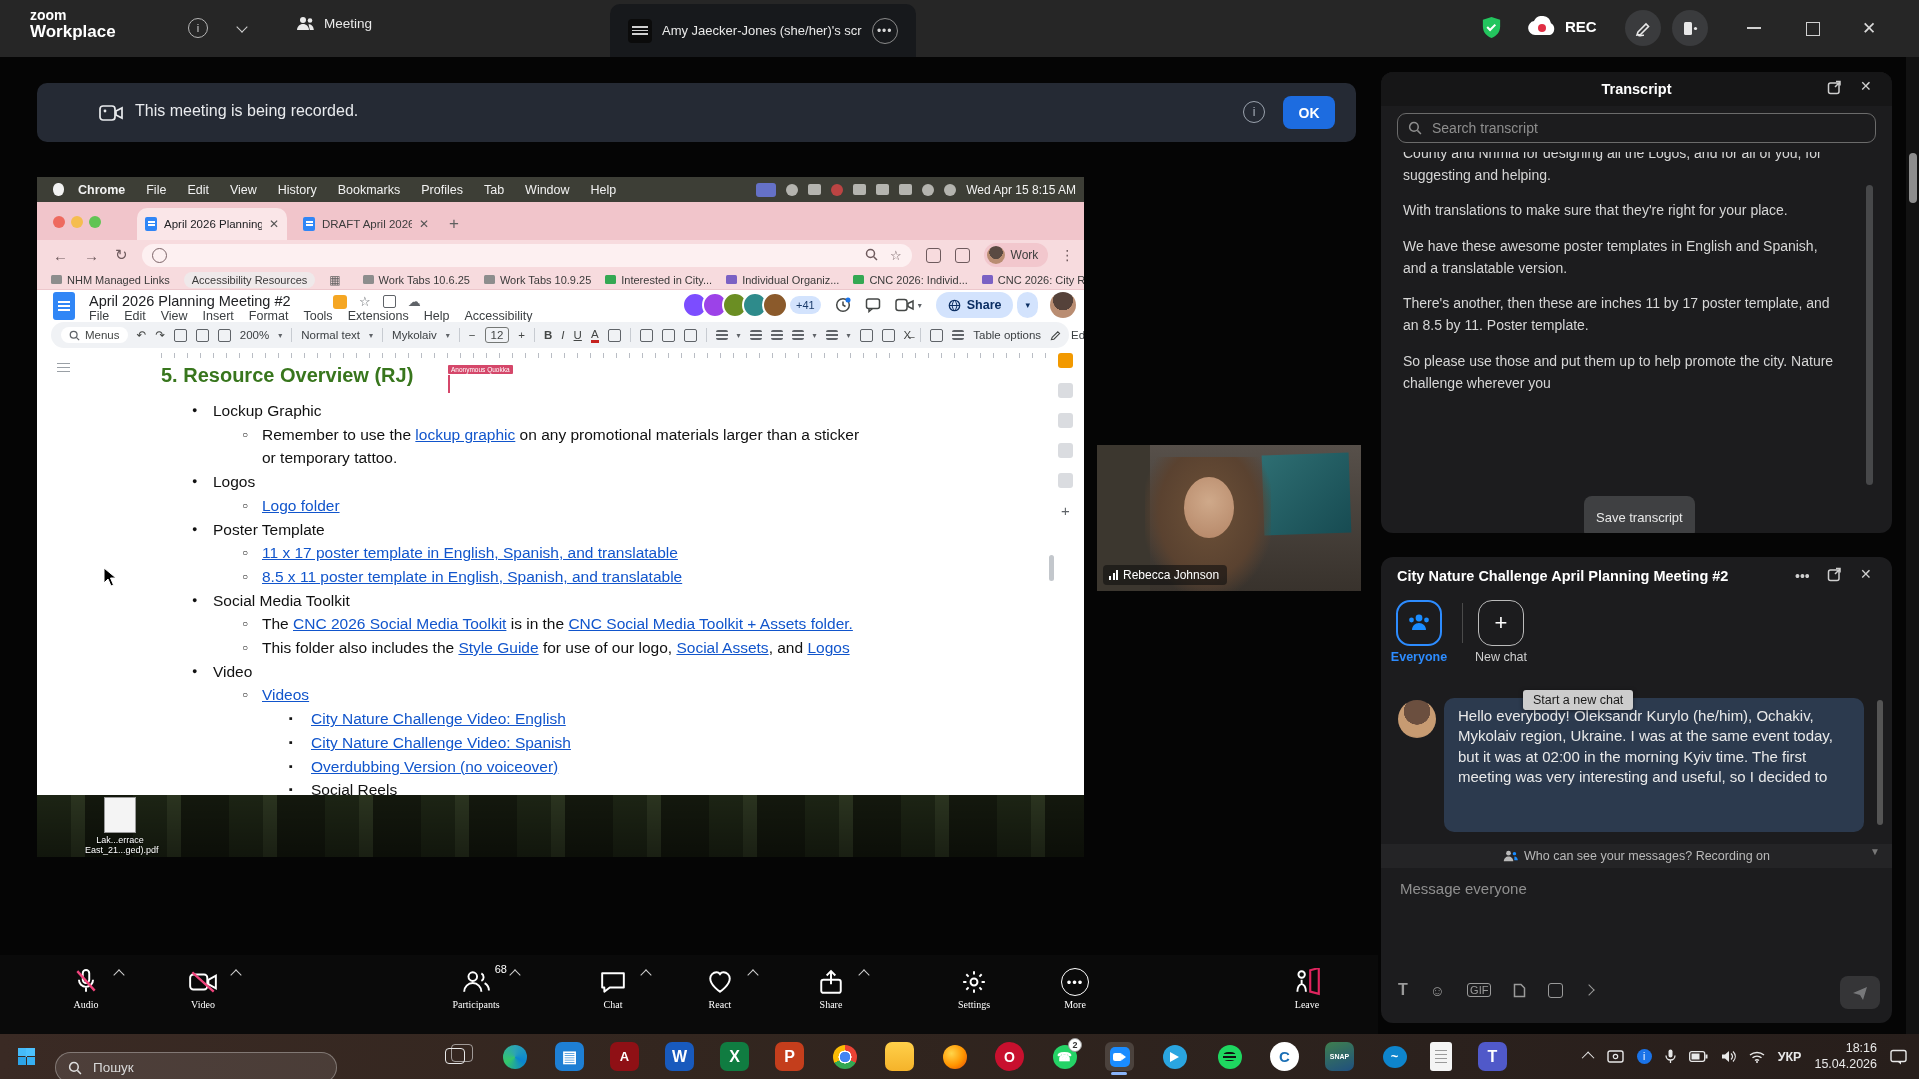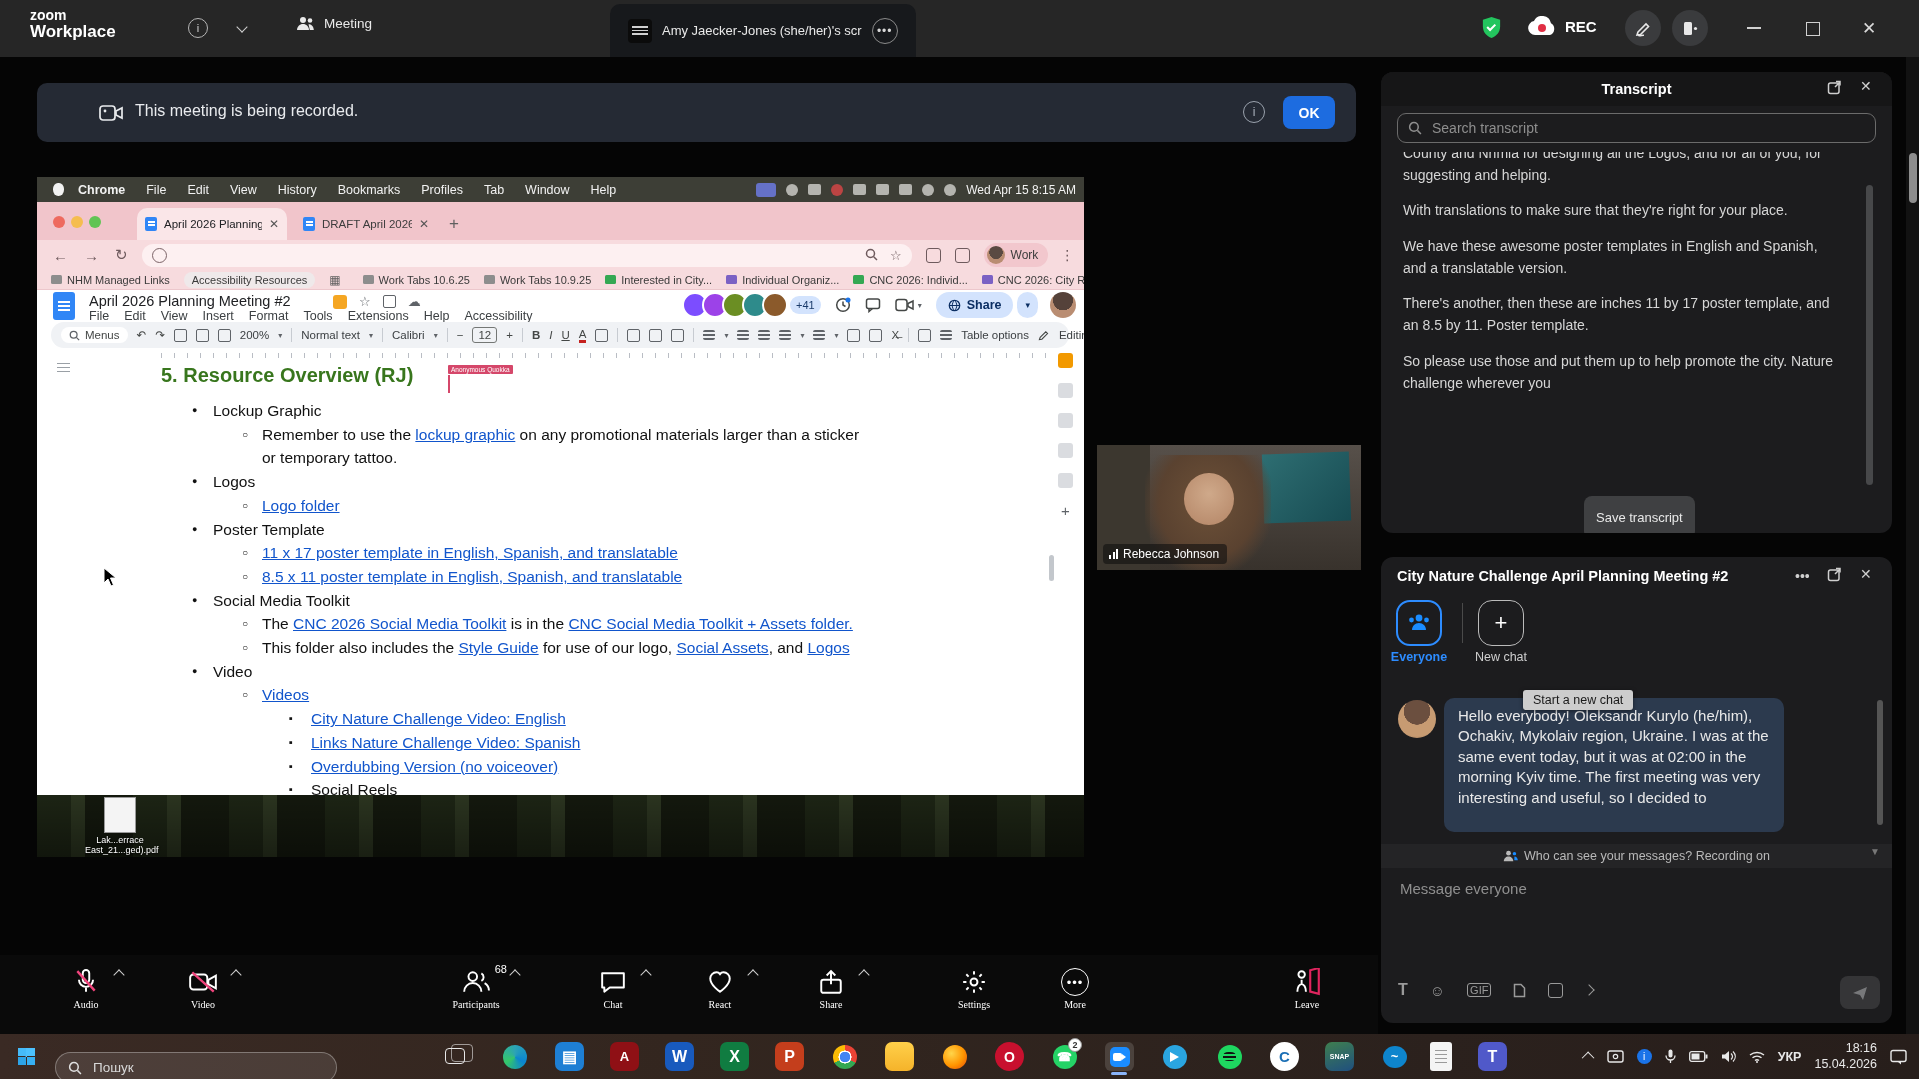--- a/index.html
+++ b/index.html
@@ -134,21 +134,21 @@
   .rail-ic{width:15px;height:15px;border-radius:3px;background:#dadce0;}
   .rail-ic.or{background:#f29900;}
   .rail-ic.plus{background:none;color:#5f6368;font-size:15px;line-height:15px;text-align:center;}
   
   #desktop{position:absolute;left:0;top:618px;width:1047px;height:62px;
     background:linear-gradient(180deg,rgba(0,0,0,.25),rgba(0,0,0,.55)),
     repeating-linear-gradient(90deg,#26301b 0 34px,#39452a 34px 48px,#1a2012 48px 96px),#223018;}
   #desk-file{position:absolute;left:48px;top:2px;width:70px;text-align:center;color:#fff;font-size:9px;text-shadow:0 1px 2px #000;}
   #desk-file .thumb{width:30px;height:34px;background:#f4f4f4;border:1px solid #999;margin:0 auto 2px;}
   
-  #tile{position:absolute;left:1097px;top:445px;width:264px;height:125px;background:linear-gradient(180deg,#57504a,#38322c);overflow:hidden;}
+  #tile{position:absolute;left:1097px;top:445px;width:264px;height:146px;background:linear-gradient(180deg,#57504a,#38322c);overflow:hidden;}
   #tile .wall{position:absolute;left:0;top:0;width:20%;height:100%;background:#3c372f;}
   #tile .paint{position:absolute;left:63%;top:6%;width:33%;height:55%;background:linear-gradient(135deg,#2e6e72,#174b52);transform:rotate(-2deg);}
   #tile .hair{position:absolute;left:18%;top:8%;width:48%;height:95%;background:radial-gradient(ellipse at 50% 40%,#6d5138 0%,#5a4230 55%,transparent 75%);}
   #tile .face{position:absolute;left:33%;top:22%;width:19%;height:42%;border-radius:50%;background:radial-gradient(circle at 50% 40%,#cfa98a,#b98c6d 80%);}
   #name-tag{position:absolute;left:6px;bottom:6px;background:rgba(15,15,15,.6);border-radius:4px;padding:3px 8px 3px 6px;
     display:flex;align-items:center;gap:5px;font-size:12px;color:#fff;}
   .vol-bars{display:flex;align-items:flex-end;gap:1.5px;height:10px;}
   .vol-bars i{width:2px;background:#fff;display:block;}
   
   .card{position:absolute;left:1381px;width:511px;background:#1c1c1e;border-radius:12px;overflow:hidden;}
@@ -172,21 +172,21 @@
   .sq-tab{position:absolute;width:46px;height:46px;border-radius:14px;box-sizing:border-box;display:flex;align-items:center;justify-content:center;}
   #tab-everyone{left:15px;top:43px;border:2.5px solid #2d8cff;}
   #tab-new{left:97px;top:43px;border:1.5px solid #bbb;color:#fff;font-size:22px;font-weight:300;}
   #lbl-everyone{position:absolute;left:2px;top:93px;width:72px;text-align:center;color:#2d8cff;font-size:12.5px;font-weight:bold;}
   #lbl-new{position:absolute;left:84px;top:93px;width:72px;text-align:center;color:#cfcfcf;font-size:12.5px;}
   #tab-div{position:absolute;left:81px;top:46px;width:1px;height:40px;background:#4a4a4a;}
   #tooltip{position:absolute;left:142px;top:133px;background:#cdcdcd;color:#1a1a1a;font-size:12.5px;border-radius:3px;
     padding:3px 10px;z-index:9;box-shadow:0 1px 4px rgba(0,0,0,.5);white-space:nowrap;}
   #msg-avatar{position:absolute;left:17px;top:143px;width:38px;height:38px;border-radius:50%;
     background:radial-gradient(circle at 50% 30%,#6b4f3f 0 40%,#c79b72 41% 75%,#8a6a4f);}
-  #msg-bubble{position:absolute;left:63px;top:141px;width:340px;height:134px;background:#2c3a4e;border-radius:10px;
+  #msg-bubble{position:absolute;left:63px;top:141px;width:420px;height:134px;background:#2c3a4e;border-radius:10px;
     box-sizing:border-box;padding:8px 14px;font-size:15px;line-height:1.36;color:#e9e9e9;overflow:hidden;}
   #c-scroll{position:absolute;left:496px;top:143px;width:6px;height:125px;background:#555;border-radius:3px;}
   #c-notice{position:absolute;left:0;top:287px;width:511px;height:24px;background:#242426;display:flex;align-items:center;
     justify-content:center;gap:6px;font-size:12.5px;color:#b9b9b9;}
   #c-downarrow{position:absolute;left:489px;top:289px;color:#777;font-size:10px;}
   #c-input{position:absolute;left:17px;top:322px;width:430px;background:transparent;border:none;outline:none;
     font-size:15px;color:#ddd;font-family:"Liberation Sans",sans-serif;}
   #c-input::placeholder{color:#8f8f8f;}
   #compose{position:absolute;left:17px;top:424px;display:flex;align-items:center;gap:22px;color:#9a9a9a;font-size:15px;}
   #gif-lbl{font-size:11px;font-weight:normal;border:1.4px solid #9a9a9a;border-radius:3px;padding:0 2px;}
@@ -474,21 +474,21 @@
       <span>↷</span>
       <span class="mi"></span>
       <span class="mi"></span>
       <span class="mi"></span>
       <span class="dtb-txt">200%</span>
         <span class="car">▾</span>
       <span class="dtb-sep"></span>
       <span class="dtb-txt">Normal text</span>
         <span class="car">▾</span>
       <span class="dtb-sep"></span>
-      <span class="dtb-txt">Calibri</span>
+      <span class="dtb-txt">Mykolaiv</span>
         <span class="car">▾</span>
       <span class="dtb-sep"></span>
       <span>−</span>
       <span class="sizebox">12</span>
       <span>+</span>
       <span class="dtb-sep"></span>
       <b>B</b>
       <i>I</i>
       <u>U</u>
       <span style="border-bottom:3px solid #c5221f;">A</span>
@@ -534,21 +534,21 @@
           <div class="doc-line l2"><span class="dlink">Logo folder</span></div>
           <div class="doc-line l1"><span>Poster Template</span></div>
           <div class="doc-line l2"><span class="dlink">11 x 17 poster template in English, Spanish, and translatable</span></div>
           <div class="doc-line l2"><span class="dlink">8.5 x 11 poster template in English, Spanish, and translatable</span></div>
           <div class="doc-line l1"><span>Social Media Toolkit</span></div>
           <div class="doc-line l2"><span>The </span><span class="dlink">CNC 2026 Social Media Toolkit</span><span> is in the </span><span class="dlink">CNC Social Media Toolkit + Assets folder.</span></div>
           <div class="doc-line l2"><span>This folder also includes the </span><span class="dlink">Style Guide</span><span> for use of our logo, </span><span class="dlink">Social Assets</span><span>, and </span><span class="dlink">Logos</span></div>
           <div class="doc-line l1"><span>Video</span></div>
           <div class="doc-line l2"><span class="dlink">Videos</span></div>
           <div class="doc-line l3"><span class="dlink">City Nature Challenge Video: English</span></div>
-          <div class="doc-line l3"><span class="dlink">Links Nature Challenge Video: Spanish</span></div>
+          <div class="doc-line l3"><span class="dlink">City Nature Challenge Video: Spanish</span></div>
           <div class="doc-line l3"><span class="dlink">Overdubbing Version (no voiceover)</span></div>
           <div class="doc-line l3"><span>Social Reels</span></div>
         </div>
     </div>
     <span id="collapse-ic"></span>
     <span id="quokka">Anonymous Quokka</span>
     <span id="quokka-caret"></span>
     <svg id="doc-cursor" width="13" height="19" viewBox="0 0 13 19">
       <path d="M1 1l0 15 4-4 3 7 2.5-1-3-7 5.5 0z" fill="#000" stroke="#fff" stroke-width="1"></path>
     </svg>

